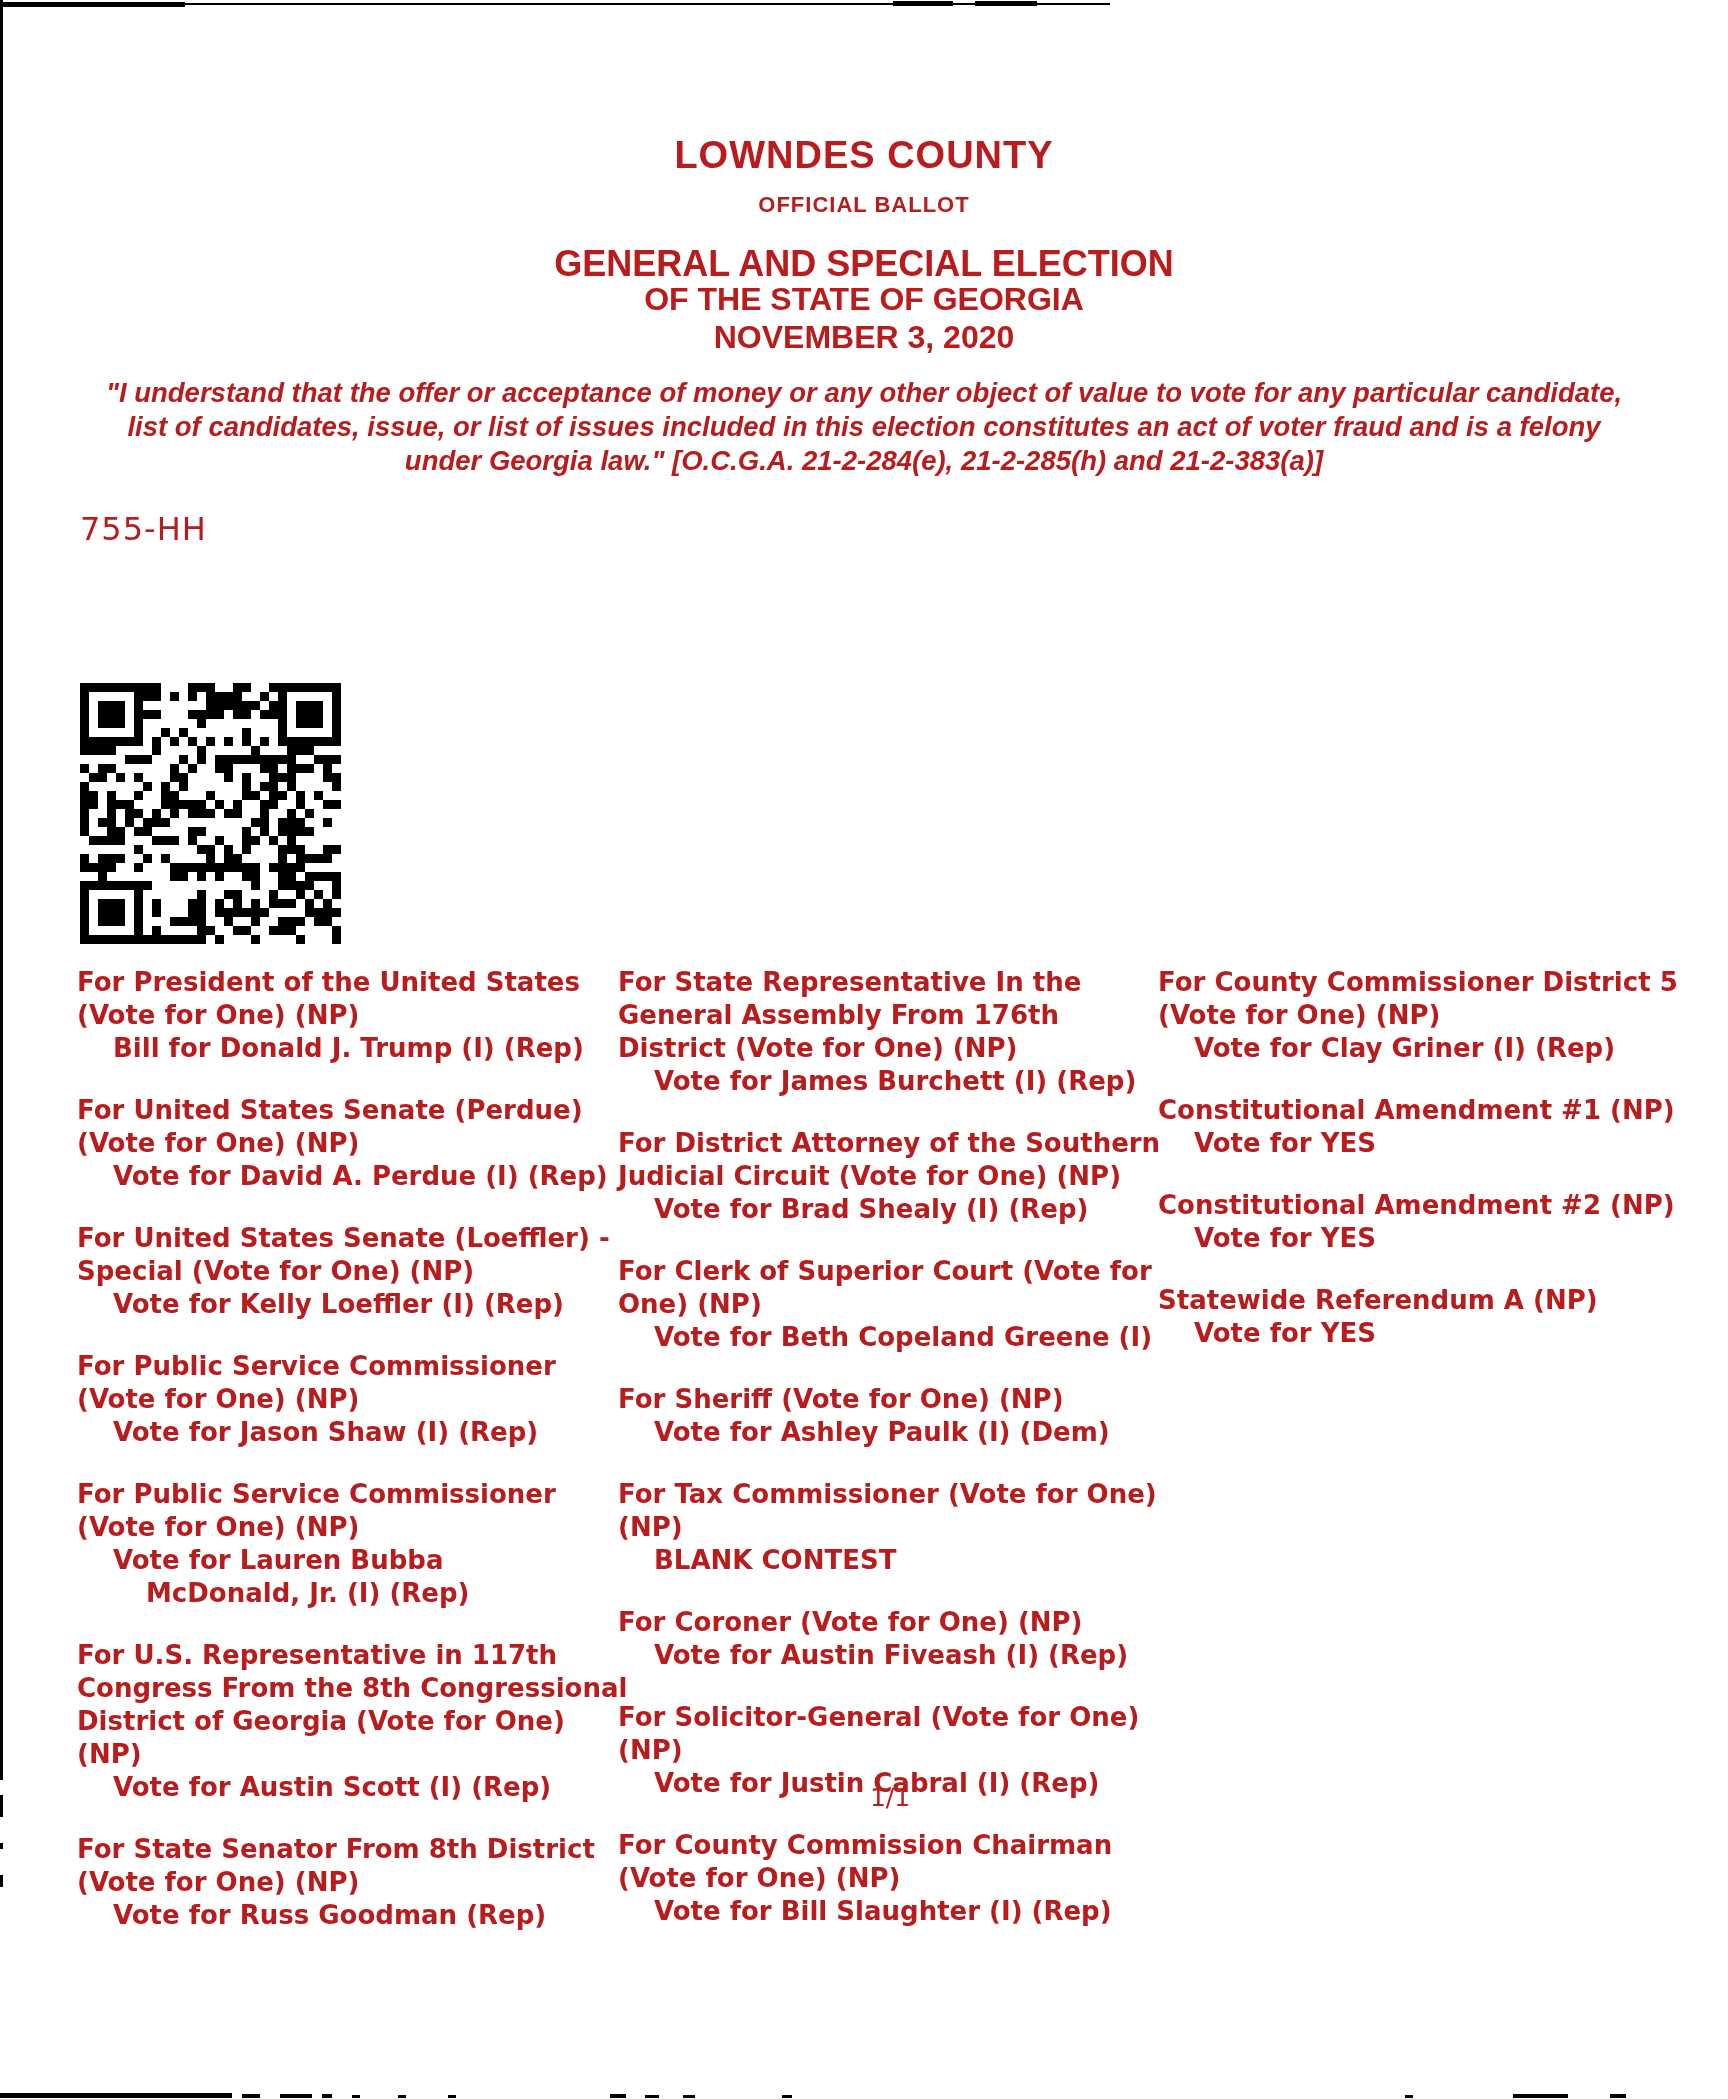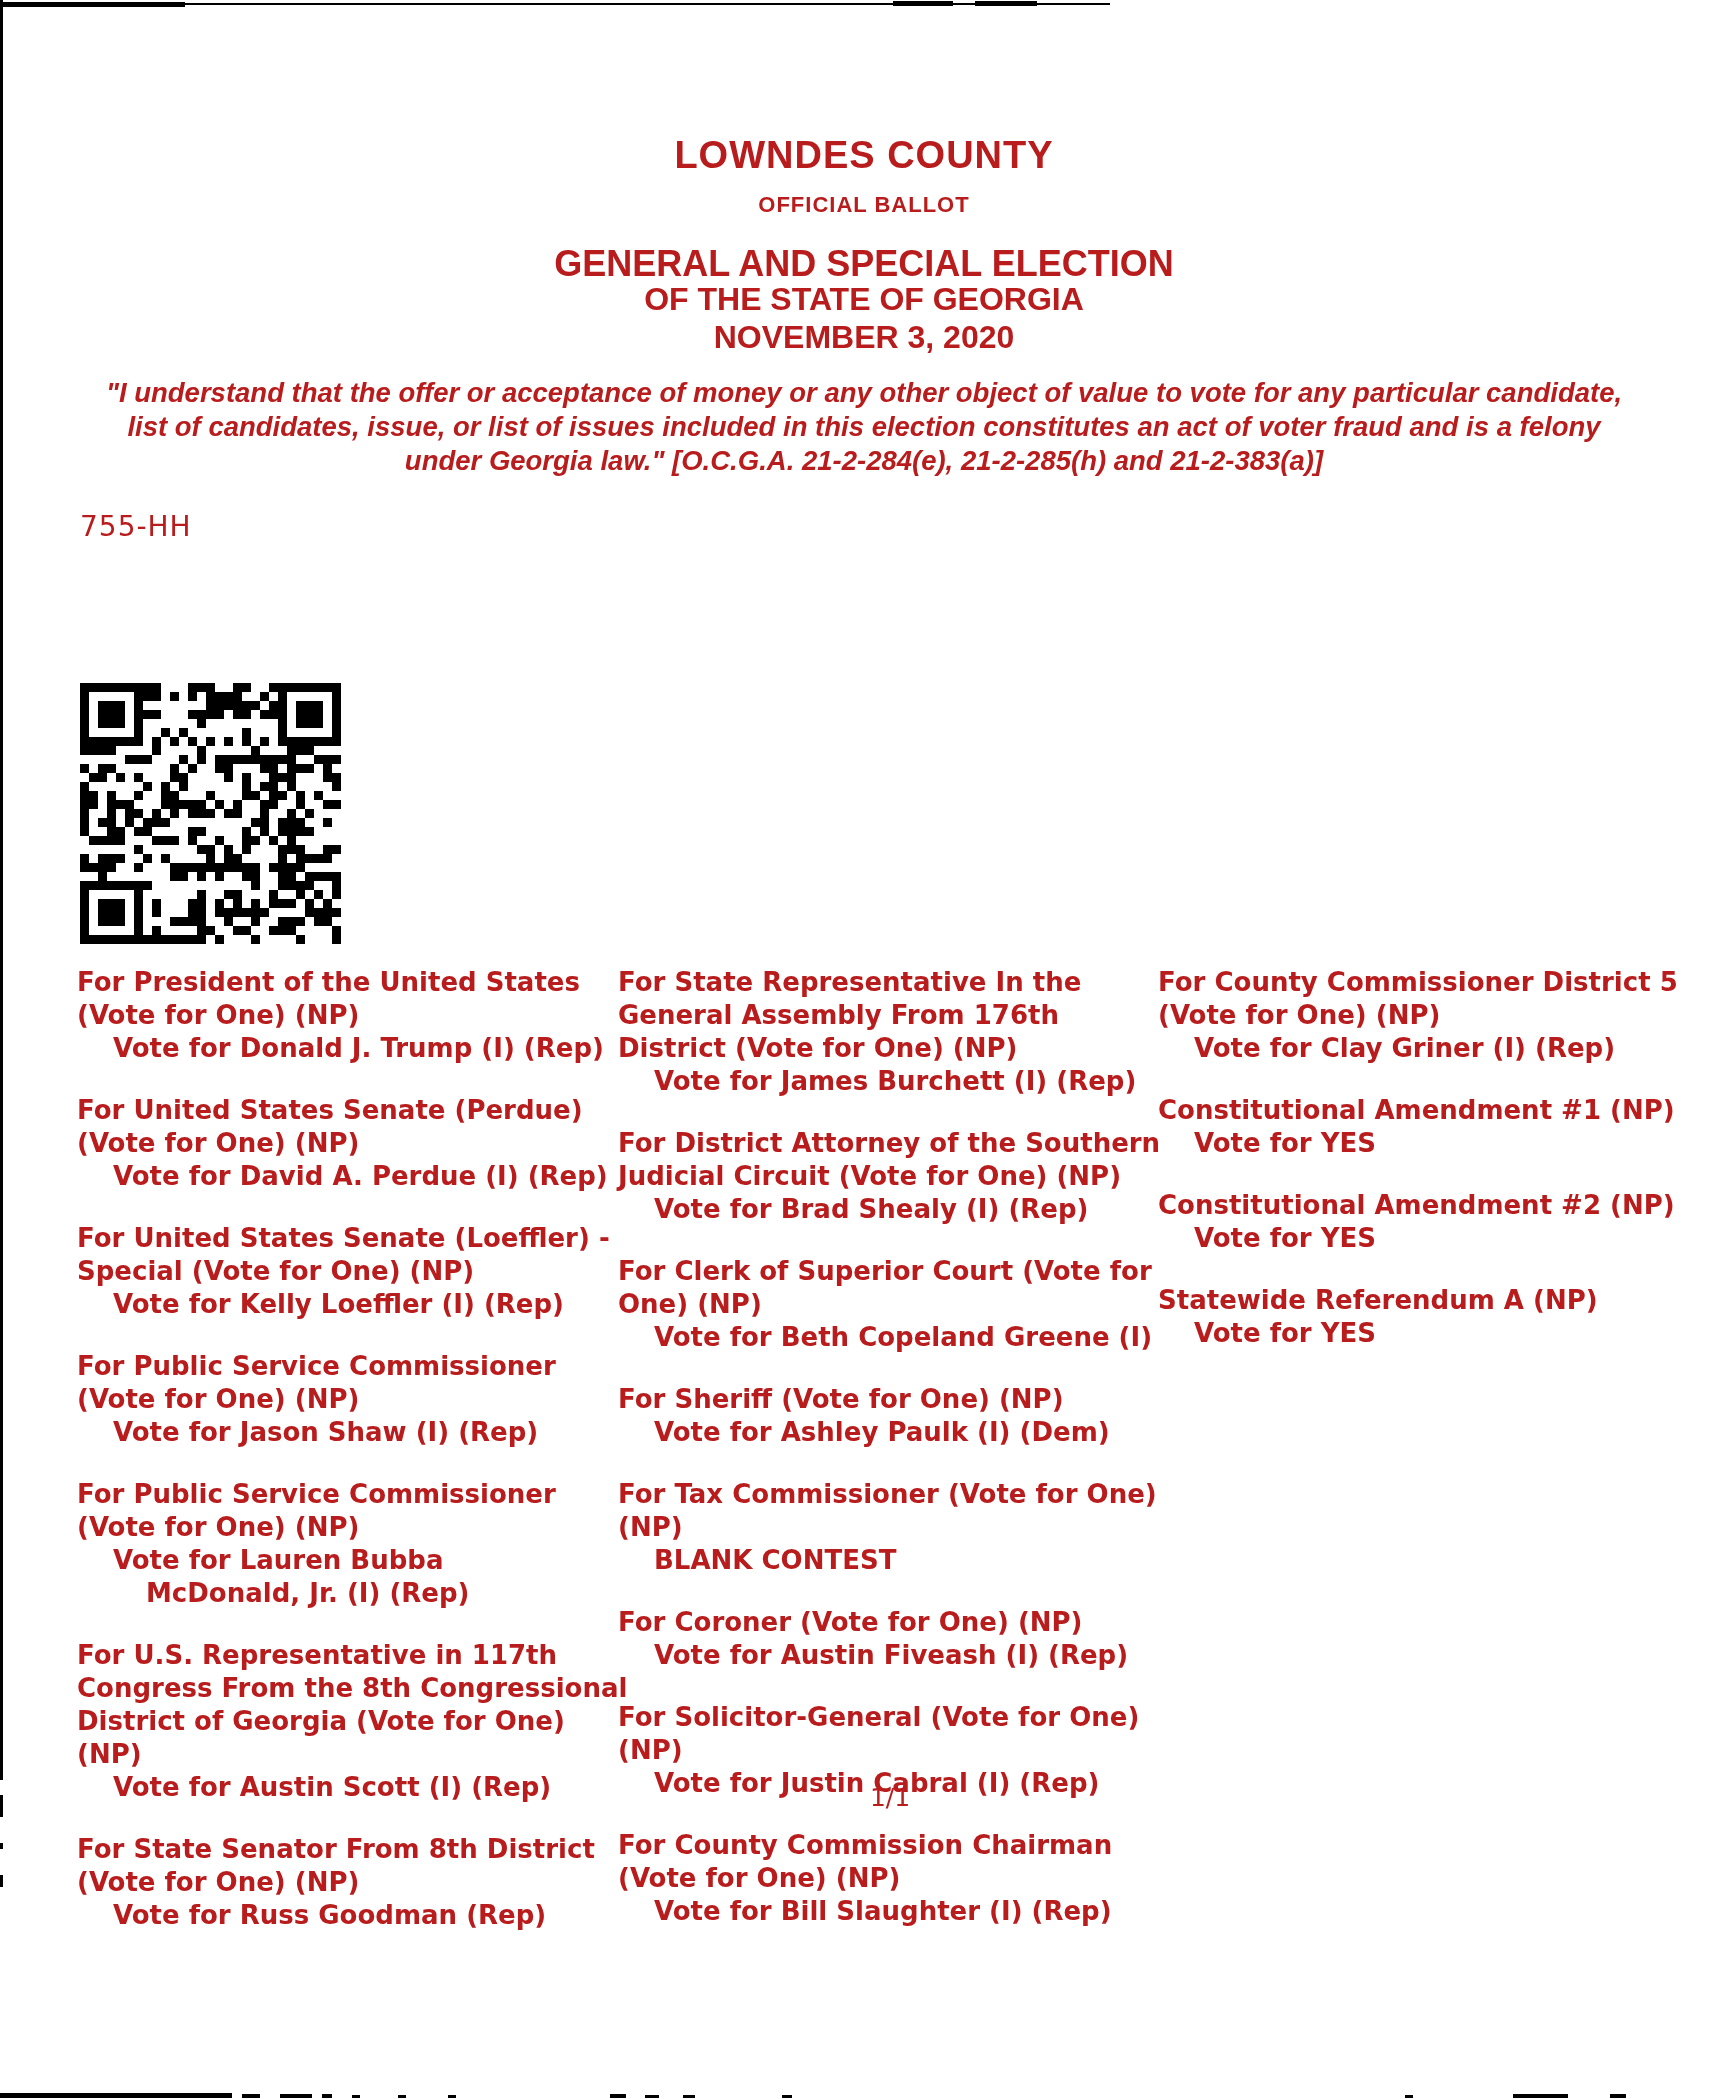--- a/index.html
+++ b/index.html
@@ -19,21 +19,21 @@
   #h-elect2{top:281px;font-size:32px;}
   #h-date{top:319px;font-size:32px;}
   
   #disclaimer{
     position:absolute;top:376px;left:40px;width:1648px;text-align:center;
     font-family:"Liberation Sans",sans-serif;font-style:italic;font-weight:bold;
     font-size:27.5px;line-height:34px;
   }
   #disclaimer div{white-space:nowrap;}
   
-  #precinct{position:absolute;left:80px;top:510px;font-size:28px;letter-spacing:1px;}
+  #precinct{position:absolute;left:80px;top:510px;font-size:32px;letter-spacing:1px;}
   
   #qr{position:absolute;left:80px;top:683px;display:grid;
       grid-template-columns:repeat(29,9px);grid-auto-rows:9px;}
   .qc{width:9px;height:9px;background:#fff;}
   .qc.d{background:#000;}
   
   .col{position:absolute;top:966px;font-size:26px;line-height:33px;font-weight:bold;}
   #col-0{left:77px;width:553px;}
   #col-1{left:618px;width:545px;}
   #col-2{left:1158px;width:570px;}
@@ -926,21 +926,21 @@
       <div class="qc d"></div>
       <div class="qc"></div>
       <div class="qc"></div>
       <div class="qc"></div>
       <div class="qc d"></div>
     </div>
 
   <div class="col" id="col-0">
       <div class="contest">
         <div class="contest-title">For President of the United States  (Vote for One) (NP)</div>
-        <div class="vote-line">Vote for Donald J. Trump (I) (Rep)</div>
+        <div class="vote-line">Bill for Donald J. Trump (I) (Rep)</div>
       </div>
       <div class="contest">
         <div class="contest-title">For United States Senate (Perdue)  (Vote for One) (NP)</div>
         <div class="vote-line">Vote for David A. Perdue (I) (Rep)</div>
       </div>
       <div class="contest">
         <div class="contest-title">For United States Senate (Loeffler) - Special  (Vote for One) (NP)</div>
         <div class="vote-line">Vote for Kelly Loeffler (I) (Rep)</div>
       </div>
       <div class="contest">

